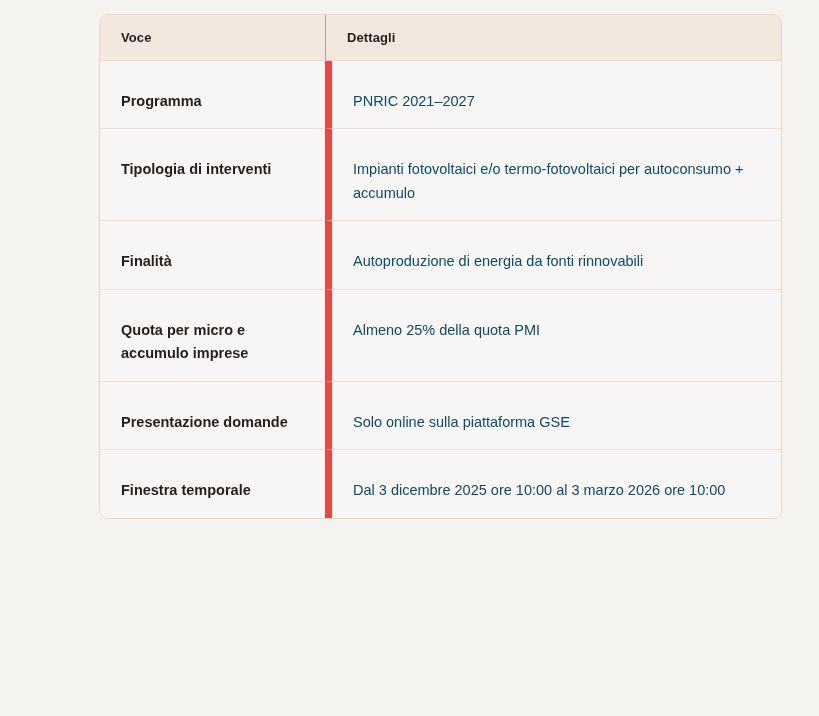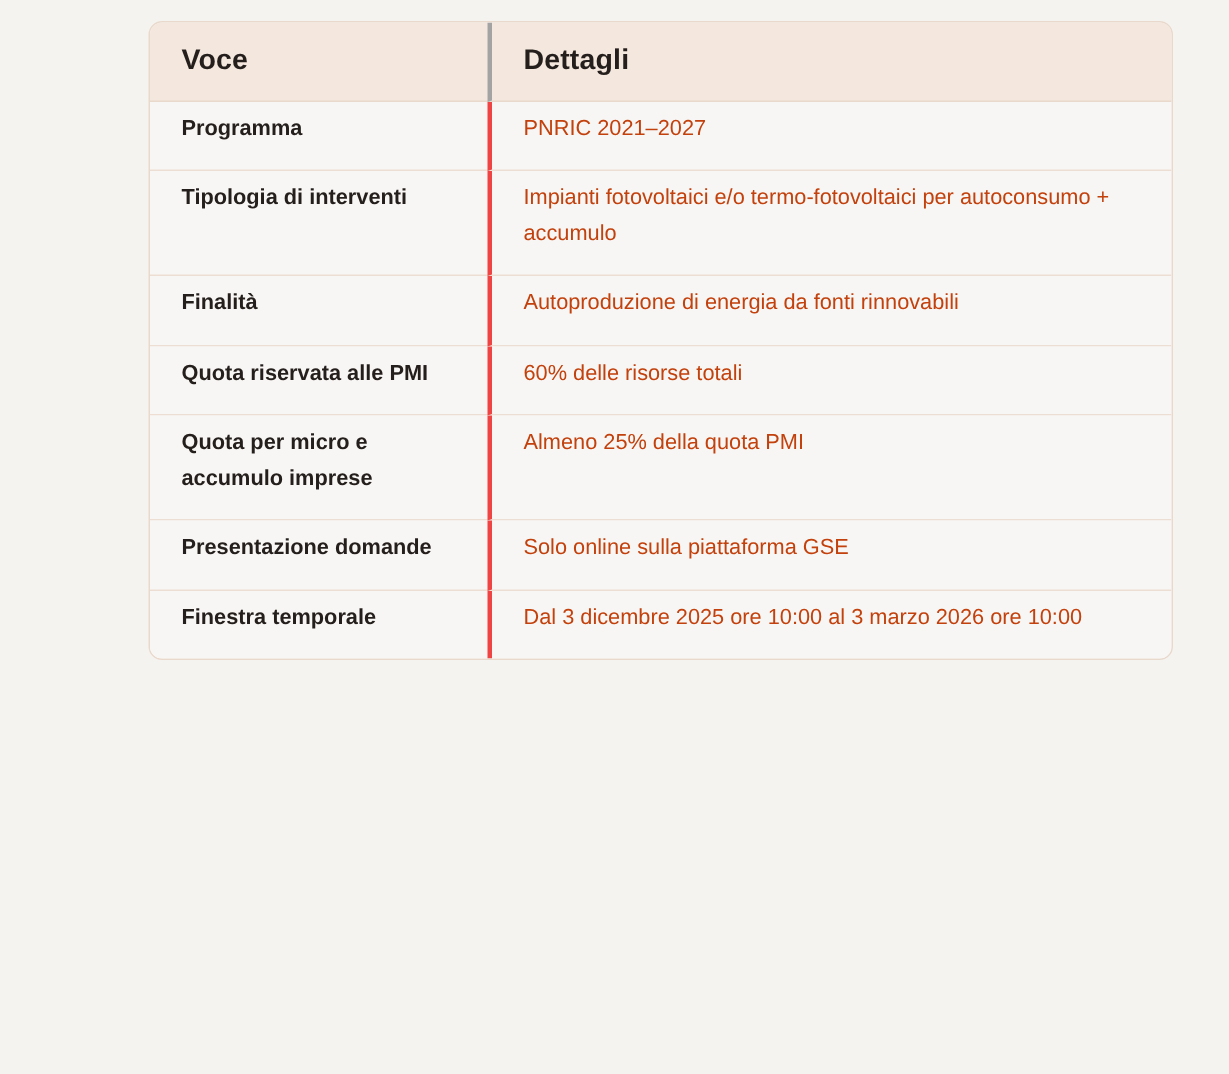--- a/index.html
+++ b/index.html
@@ -39,50 +39,50 @@
     border-radius: 9px;
     overflow: hidden;
   }
 
   .spec-table col.col-item { width: 225px; }
   .spec-table col.col-detail { width: auto; }
 
   .spec-table thead th {
     background: #f4e7dd;
     text-align: left;
-    font-size: 19px;
+    font-size: 13px;
     font-weight: bold;
     color: #241f1c;
     padding: 15px 20px 15px 21px;
     border-bottom: 1px solid #e9d9cc;
     letter-spacing: 0.1px;
   }
   .spec-table thead th.th-detail {
-    border-left: 3px solid #a3a3a3;
+    border-left: 1px solid #a3a3a3;
   }
 
   .spec-table tbody td {
     font-size: 14.5px;
     color: #2c2724;
-    padding: 7px 20px 15px 21px;
+    padding: 29px 20px 15px 21px;
     border-bottom: 1px solid #ecded2;
     vertical-align: top;
     line-height: 1.62;
     background: #f8f6f4;
   }
   .spec-table tbody tr:last-child td {
     border-bottom: none;
   }
   .spec-table td.cell-item {
     font-weight: bold;
     color: #241f1c;
   }
   .spec-table td.cell-detail {
-    border-left: 3px solid #ef4444;
-    color: #c2410c;
+    border-left: 7px solid #ef4444;
+    color: #0c4a6e;
   }
 </style>
 </head>
 <body>
 
 <div class="page">
   <div class="content-column">
 
     <table class="spec-table">
       <colgroup>
@@ -102,24 +102,20 @@
         </tr>
         <tr>
           <td class="cell-item">Tipologia di interventi</td>
           <td class="cell-detail">Impianti fotovoltaici e/o termo-fotovoltaici per autoconsumo + accumulo</td>
         </tr>
         <tr>
           <td class="cell-item">Finalità</td>
           <td class="cell-detail">Autoproduzione di energia da fonti rinnovabili</td>
         </tr>
         <tr>
-          <td class="cell-item">Quota riservata alle PMI</td>
-          <td class="cell-detail">60% delle risorse totali</td>
-        </tr>
-        <tr>
           <td class="cell-item">Quota per micro e accumulo imprese</td>
           <td class="cell-detail">Almeno 25% della quota PMI</td>
         </tr>
         <tr>
           <td class="cell-item">Presentazione domande</td>
           <td class="cell-detail">Solo online sulla piattaforma GSE</td>
         </tr>
         <tr>
           <td class="cell-item">Finestra temporale</td>
           <td class="cell-detail">Dal 3 dicembre 2025 ore 10:00 al 3 marzo 2026 ore 10:00</td>

